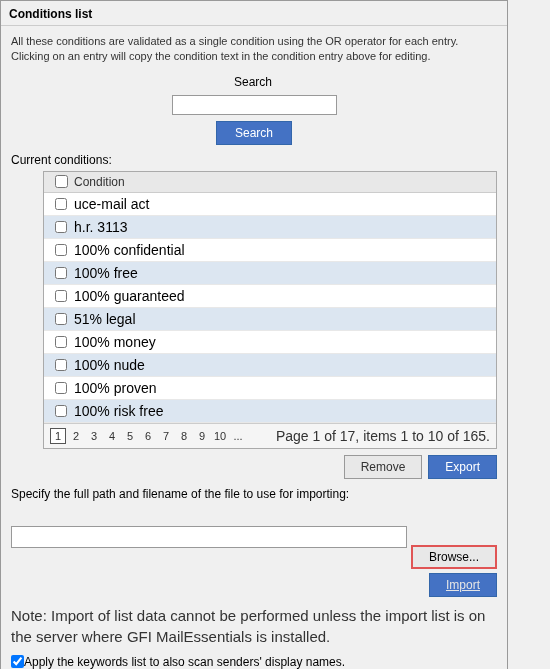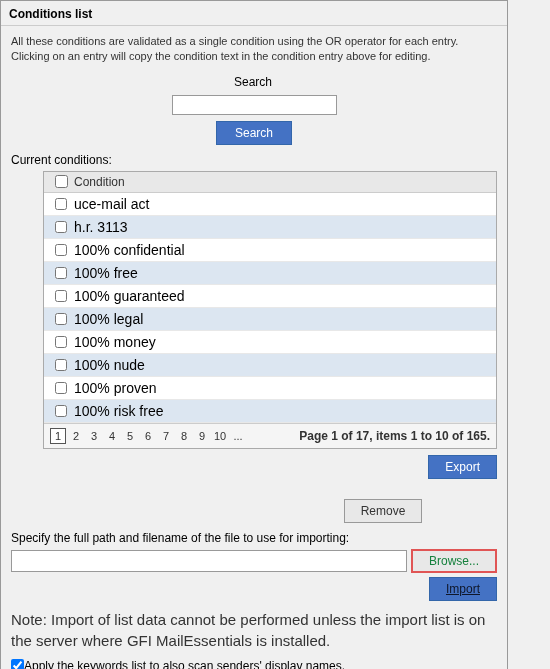--- a/index.html
+++ b/index.html
@@ -138,57 +138,56 @@
       height: 16px;
       font-size: 11px;
       cursor: pointer;
       color: #333;
     }
     .page-num.active {
       border: 1px solid #555;
       background: white;
     }
     .page-info {
-      font-size: 12px;
-      color: #333;
-      font-weight: bold;
+      font-size: 14px;
+      color: #333;
     }
     .action-buttons {
       display: flex;
       justify-content: flex-end;
       gap: 6px;
       margin-top: 6px;
     }
     .btn-remove, .btn-export, .btn-import, .btn-browse {
       font-size: 12px;
       cursor: pointer;
       height: 24px;
       padding: 3px 16px;
       border: 1px solid #999;
     }
     .btn-remove {
       background: #e8e8e8;
       color: #333;
-      margin-top: 44px;
     }
     .btn-export {
       background: #4472C4;
       color: white;
       border-color: #3366aa;
     }
     .btn-import {
       background: #4472C4;
-      color: #0f172a;
+      color: #e5e5e5;
       border-color: #3366aa;
       text-decoration: underline;
     }
     .btn-browse {
       background: #e8e8e8;
-      color: #15803d;
+      color: #000000;
       border: 2px solid #e05555;
+      margin-top: 40px;
     }
     .import-section {
       margin-top: 8px;
     }
     .import-label {
       font-size: 12px;
       margin-bottom: 4px;
     }
     .import-row {
       display: flex;
@@ -285,21 +284,21 @@
       <div class="table-row">
         <div class="row-checkbox">
             <input type="checkbox" style="">
           </div>
         <div class="row-text">100% guaranteed</div>
       </div>
       <div class="table-row alt">
         <div class="row-checkbox">
             <input type="checkbox" style="">
           </div>
-        <div class="row-text">100% legal</div>
+        <div class="row-text">51% legal</div>
       </div>
       <div class="table-row">
         <div class="row-checkbox">
             <input type="checkbox" style="">
           </div>
         <div class="row-text">100% money</div>
       </div>
       <div class="table-row alt">
         <div class="row-checkbox">
             <input type="checkbox" style="">

